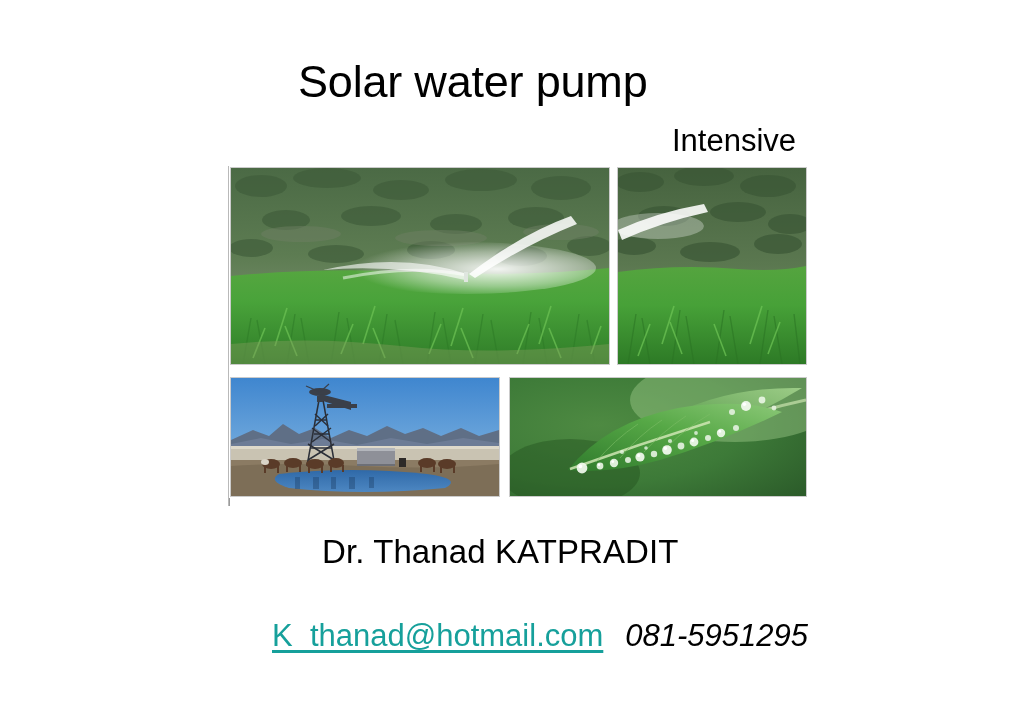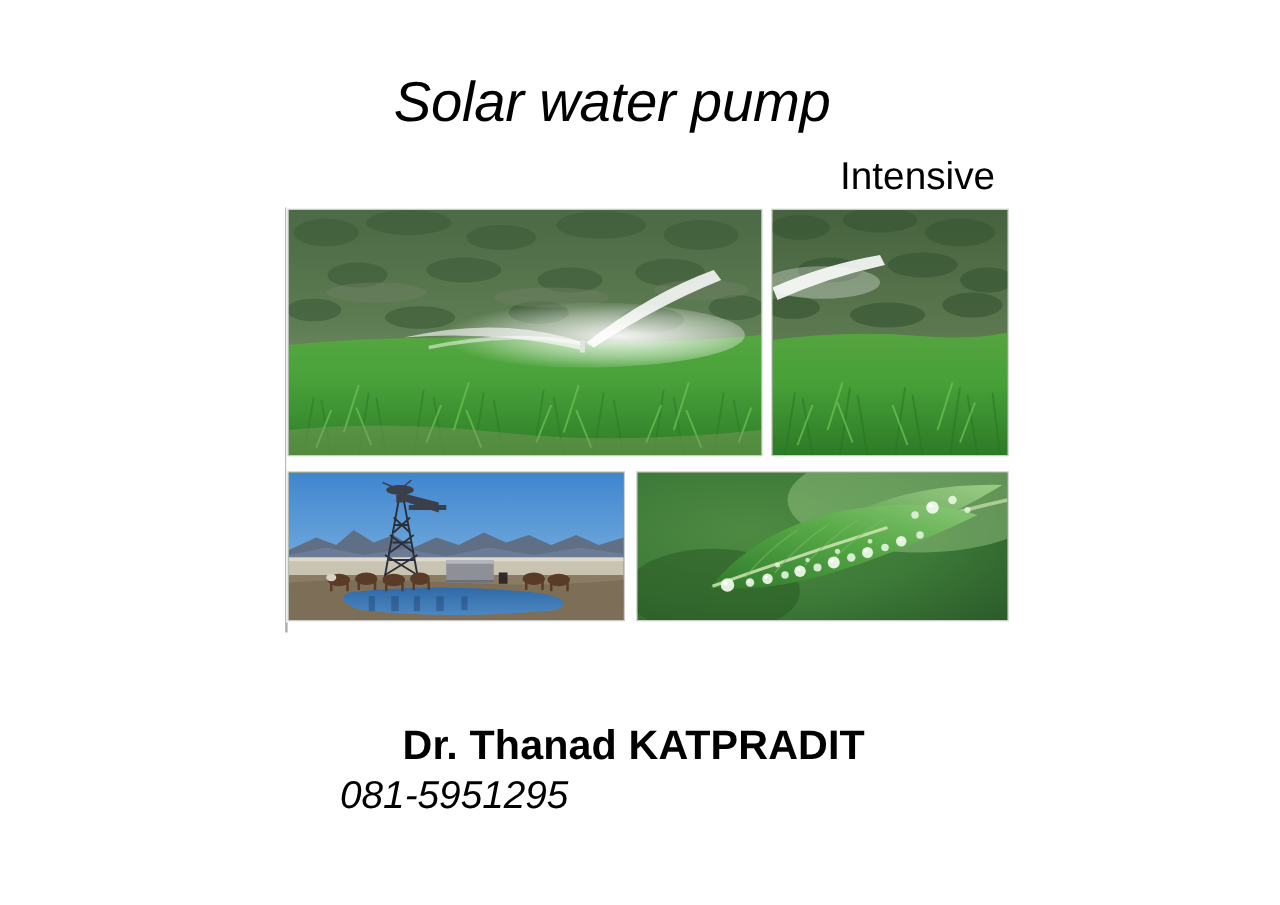--- a/index.html
+++ b/index.html
@@ -29,28 +29,27 @@
     left: 70px;
     top: 22px;
     width: 98px;
     height: 78px;
   }
   .logo svg { display: block; width: 100%; height: 100%; }
 
   
   .title {
     position: absolute;
-    left: 315px;
+    left: 298px;
     top: 57px;
     font-size: 45px;
     line-height: 50px;
     letter-spacing: -0.2px;
     white-space: nowrap;
     color: #000000;
-    font-style: italic;
   }
   .subtitle {
     position: absolute;
     left: 672px;
     top: 124px;
     font-size: 31px;
     line-height: 34px;
     white-space: nowrap;
     color: #000000;
   }
@@ -94,26 +93,25 @@
     height: 8px;
     background: #9a9a9a;
   }
 
   
   .presenter-name {
     position: absolute;
     left: 322px;
     top: 533px;
     font-size: 33px;
-    font-weight: bold;
+    font-weight: normal;
     line-height: 38px;
     white-space: nowrap;
     letter-spacing: 0.1px;
     color: #000000;
-    margin-top: 44px;
   }
   .contact-row {
     position: absolute;
     left: 272px;
     top: 618px;
     display: flex;
     align-items: baseline;
     gap: 22px;
     white-space: nowrap;
   }
@@ -450,16 +448,17 @@
           <circle cx="222" cy="34" r="3" fill="#e7f3e3" opacity="0.88"></circle>
           <circle cx="264" cy="30" r="2.4" fill="#e7f3e3" opacity="0.85"></circle>
         </g>
       </svg>
     </div>
   </div>
 
   <div class="presenter-name">Dr. Thanad KATPRADIT</div>
 
   <div class="contact-row">
+    <a class="contact-email" href="#">K_thanad@hotmail.com</a>
     <span class="contact-phone">081-5951295</span>
   </div>
 
 </div>
 
 </body></html>

